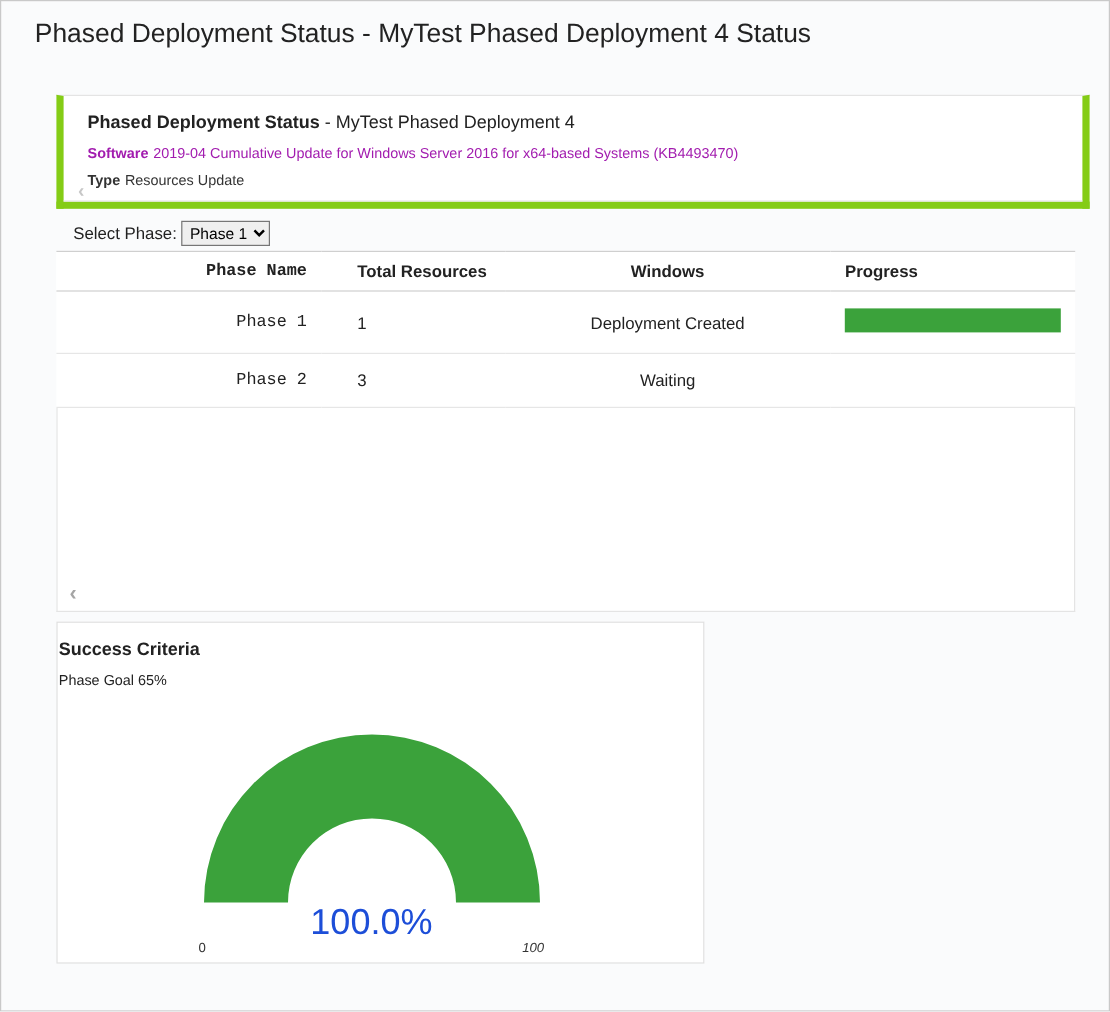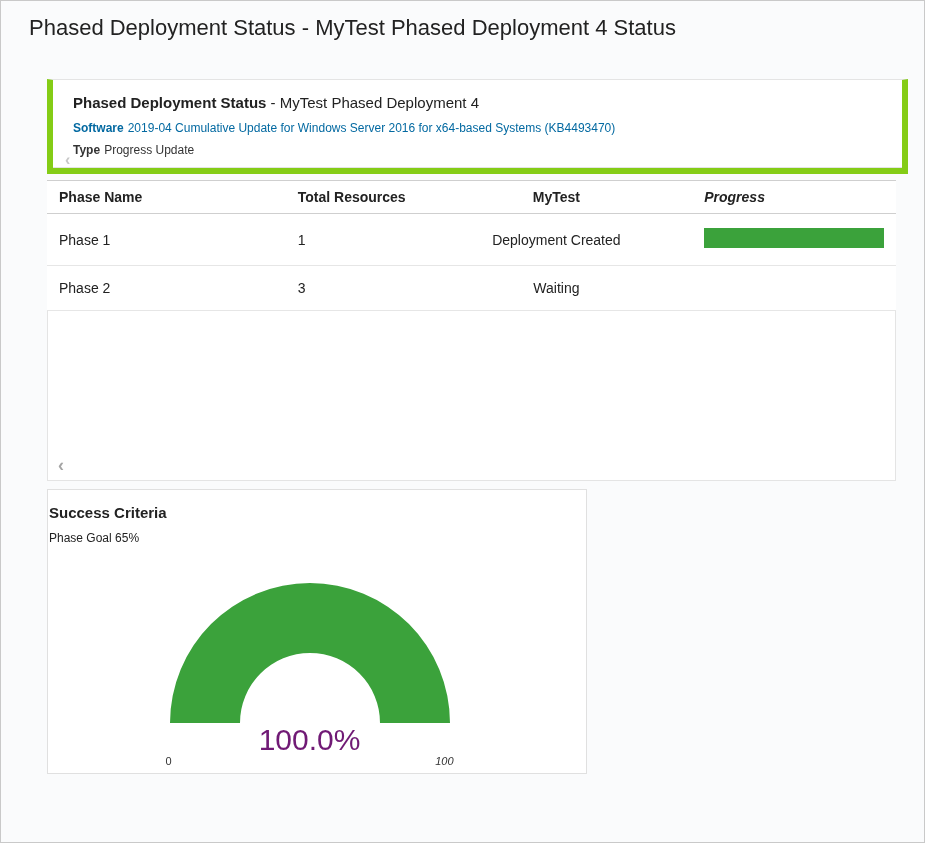--- a/index.html
+++ b/index.html
@@ -30,21 +30,21 @@
     border-top: 1px solid #e4e4e4;
   }
   .panel-header {
     padding: 14px 20px 10px 20px;
     border-bottom: 1px solid #e4e4e4;
     position: relative;
   }
   .panel-title-line { font-size: 15px; color:#222; }
   .panel-title-bold { font-weight: 700; }
   .panel-title-rest { font-weight: 400; }
-  .panel-sub { font-size: 12px; margin-top: 10px; color:#0369a1;}
+  .panel-sub { font-size: 12px; margin-top: 10px; color:#a21caf;}
   .panel-sub .lbl { font-weight:700; margin-right:4px;}
   .panel-sub2 { font-size: 12px; margin-top: 8px; color:#333;}
   .panel-sub2 .lbl { font-weight:700; margin-right:4px;}
   .chevron-light {
     position:absolute; left:12px; bottom:-2px;
     font-size:16px; color:#c7c7c7; font-weight:700;
   }
 
   .selectline {
     margin: 10px 28px 4px 60px;
@@ -70,24 +70,24 @@
     padding: 8px 12px;
     border-top:1px solid #cfcfcf;
     border-bottom:1px solid #cfcfcf;
     background:#fff;
   }
   tbody td {
     padding: 14px 12px;
     border-bottom:1px solid #e6e6e6;
     vertical-align: middle;
   }
-  th.col-name, td.col-name { width: 26%; text-align:left;}
+  th.col-name, td.col-name { width: 26%; text-align:right;font-family:Liberation Mono, monospace;}
   th.col-res, td.col-res { width: 18%; text-align:left; padding-left:30px;}
   th.col-status, td.col-status { width: 32%; text-align:center;}
-  th.col-prog, td.col-prog { width: 24%; text-align:left;font-style:italic;}
+  th.col-prog, td.col-prog { width: 24%; text-align:left;}
   .progress-bar {
     display:inline-block; width: 100%; height:20px; background:#3ba23b;
   }
   .table-spacer {
     height: 170px;
     background:#fff;
     border:1px solid #e4e4e4;
     border-top:none;
     position:relative;
   }
@@ -107,21 +107,21 @@
   .criteria-sub { font-size:14px; margin-top:12px;}
   .criteria-sub2 { font-size:12px; margin-top:10px;}
 
   .gauge-wrap {
     position:relative; width:360px; height:200px;
     margin: 18px auto 0 auto;
   }
   .gauge-svg { display:block; margin:0 auto; }
   .gauge-center-text {
     position:absolute; left:0; right:0; bottom:6px;
-    text-align:center; font-size:30px; color:#701a75;
+    text-align:center; font-size:30px; color:#1d4ed8;
   }
   .gauge-scale-left {
     position:absolute; left:36px; bottom:-4px; font-size:11px; color:#333;
   }
   .gauge-scale-right {
     position:absolute; right:36px; bottom:-4px; font-size:11px; color:#333;font-style:italic;
   }
 </style>
 </head>
 <body>
@@ -131,34 +131,38 @@
 
   <div class="panel">
     <div class="panel-header">
       <div class="panel-title-line">
         <span class="panel-title-bold">Phased Deployment Status</span><span> - </span><span class="panel-title-rest">MyTest Phased Deployment 4</span>
       </div>
       <div class="panel-sub">
         <span class="lbl">Software</span><span>2019-04 Cumulative Update for Windows Server 2016 for x64-based Systems (KB4493470)</span>
       </div>
       <div class="panel-sub2">
-        <span class="lbl">Type</span><span>Progress Update</span>
+        <span class="lbl">Type</span><span>Resources Update</span>
       </div>
       <span class="chevron-light">‹</span>
     </div>
   </div>
 
+  <div class="selectline">
+    <span>Select Phase:</span>
+    <select id="phaseSelect"><option>Phase 1</option><option>Phase 2</option></select>
+  </div>
 
   <div class="table-wrap">
     <table>
       <thead>
         <tr>
           <th class="col-name">Phase Name</th>
           <th class="col-res">Total Resources</th>
-          <th class="col-status">MyTest</th>
+          <th class="col-status">Windows</th>
           <th class="col-prog">Progress</th>
         </tr>
       </thead>
       <tbody id="phaseRows">
           <tr>
             <td class="col-name">Phase 1</td>
             <td class="col-res">1</td>
             <td class="col-status">Deployment Created</td>
             <td class="col-prog"><span class="progress-bar" style="background: rgb(59, 162, 59);"></span></td>
           </tr>

